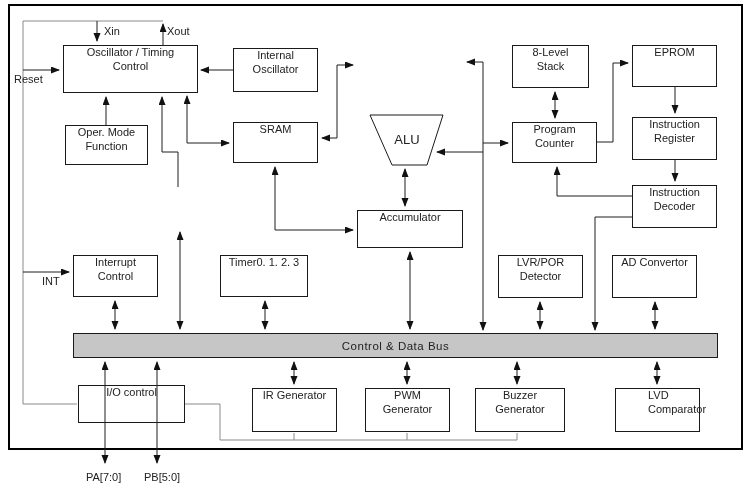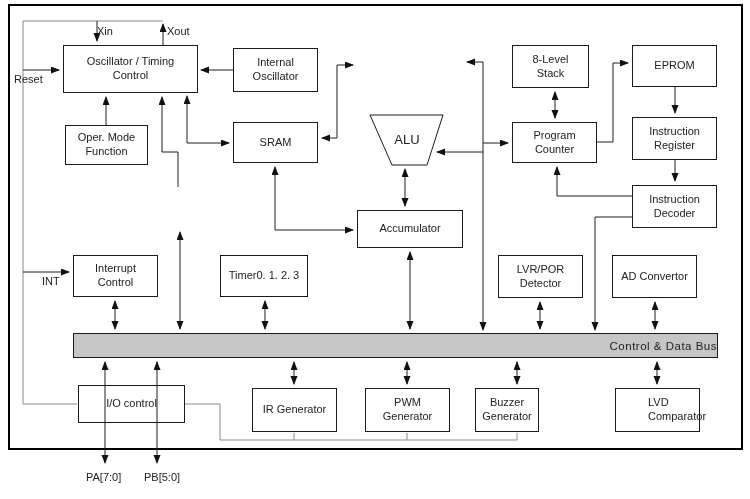--- a/index.html
+++ b/index.html
@@ -1,28 +1,28 @@
 <!DOCTYPE html>
 <html><head>
 <meta charset="utf-8">
 <style>
   html,body{margin:0;padding:0;background:#fff;}
   #canvas{position:relative;width:750px;height:499px;background:#fff;
     font-family:"Liberation Sans","DejaVu Sans",sans-serif;overflow:hidden;}
   #frame{position:absolute;left:8px;top:4px;width:731px;height:442px;
     border:2px solid #000;background:#fff;}
   .block{position:absolute;border:1px solid #1a1a1a;background:#fff;
-    display:flex;align-items:center;justify-content:center;text-align:center;
+    display:flex;justify-content:center;text-align:center;
     z-index:1;box-sizing:border-box;}
   .block .lbl{font-size:11px;line-height:1.25;color:#222;white-space:pre-line;}
   .block.left-align{justify-content:flex-start;text-align:left;}
   .block.left-align .lbl{padding-left:8px;margin-left:24px;}
   #bus{position:absolute;left:73px;top:333px;width:645px;height:25px;
     background:#c6c6c6;border:1px solid #1a1a1a;z-index:1;box-sizing:border-box;
-    display:flex;align-items:center;justify-content:flex-end;}
+    display:flex;align-items:center;justify-content:center;}
   #bus .lbl{font-size:11.5px;color:#222;letter-spacing:.5px;}
   svg#wires{position:absolute;left:0;top:0;z-index:2;pointer-events:none;}
   .port{position:absolute;font-size:11px;color:#222;z-index:3;white-space:nowrap;}
 </style>
 </head>
 <body>
 
 <div id="canvas">
   <div id="frame"></div>
 
@@ -80,21 +80,21 @@
   <div class="block" style="left:78px;top:385px;width:107px;height:38px">
       <span class="lbl">I/O control</span>
     </div>
   <div class="block" style="left:252px;top:388px;width:85px;height:44px">
       <span class="lbl">IR Generator</span>
     </div>
   <div class="block" style="left:365px;top:388px;width:85px;height:44px">
       <span class="lbl">PWM
 Generator</span>
     </div>
-  <div class="block" style="left:475px;top:388px;width:64px;height:44px">
+  <div class="block" style="left:475px;top:388px;width:90px;height:44px">
       <span class="lbl">Buzzer
 Generator</span>
     </div>
   <div class="block left-align" style="left:615px;top:388px;width:85px;height:44px">
       <span class="lbl">LVD
 Comparator</span>
     </div>
 
   <div id="bus">
     <span class="lbl">Control &amp; Data Bus</span>
@@ -155,19 +155,19 @@
       <path d="M655,302 V329"></path>
       <path d="M294,384 V362"></path>
       <path d="M407,384 V362"></path>
       <path d="M517,384 V362"></path>
       <path d="M657,384 V362"></path>
       <path d="M105,362 V463"></path>
       <path d="M157,362 V463"></path>
     </g>
   </svg>
 
-  <div class="port" style="left:97px;top:25px">Xin</div>
+  <div class="port" style="left:104px;top:25px">Xin</div>
   <div class="port" style="left:167px;top:25px">Xout</div>
   <div class="port" style="left:14px;top:73px">Reset</div>
   <div class="port" style="left:42px;top:275px">INT</div>
   <div class="port" style="left:86px;top:471px">PA[7:0]</div>
   <div class="port" style="left:144px;top:471px">PB[5:0]</div>
 </div>
 
 </body></html>

